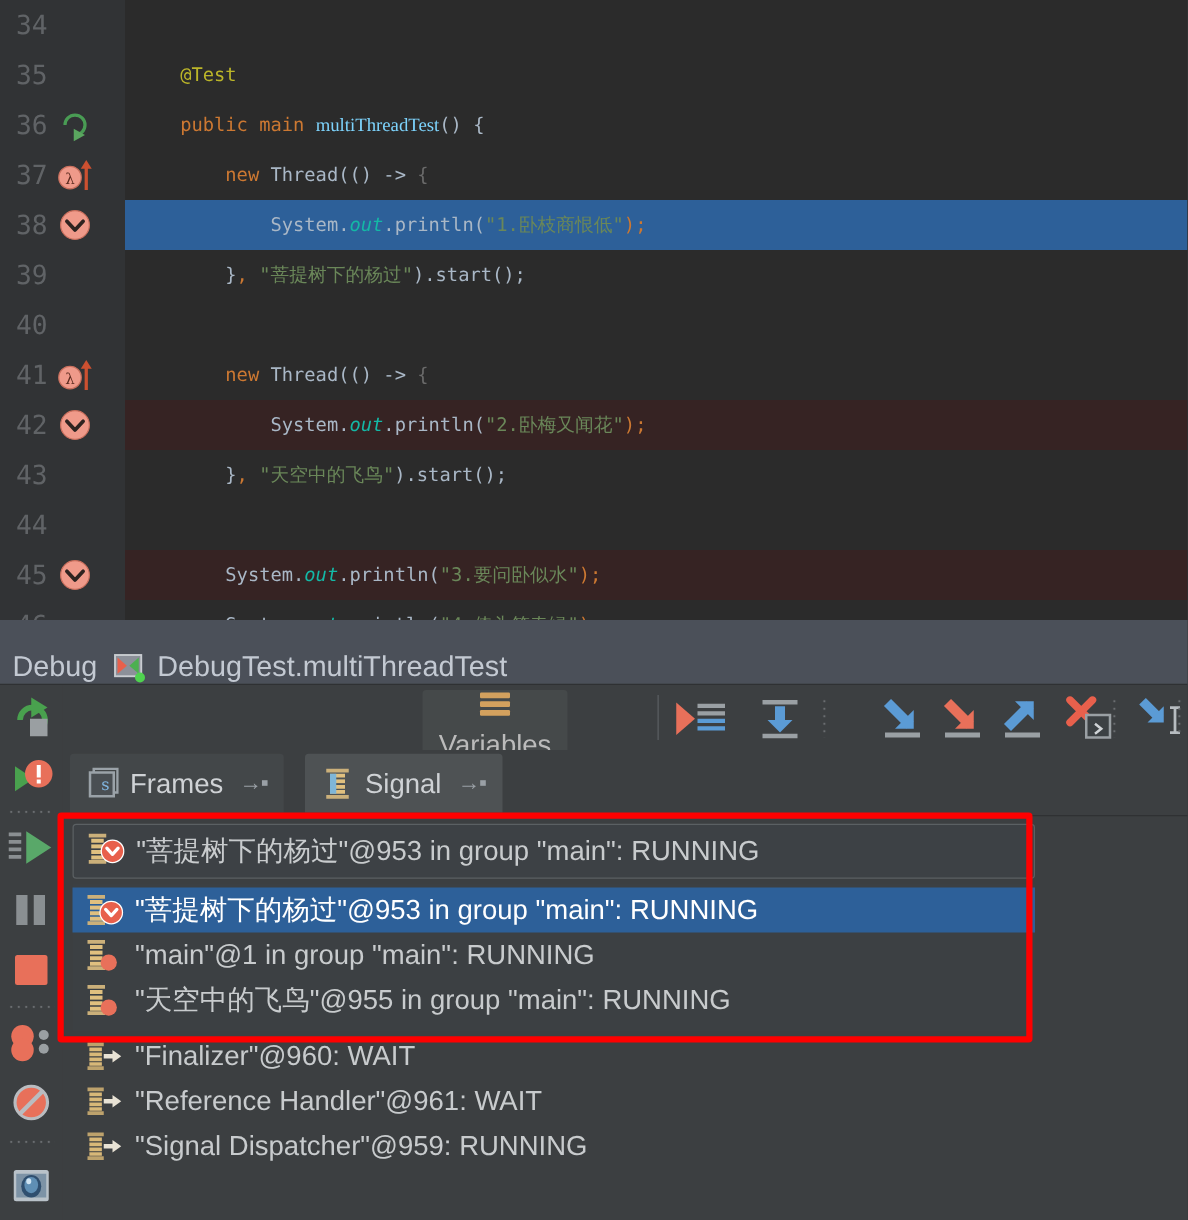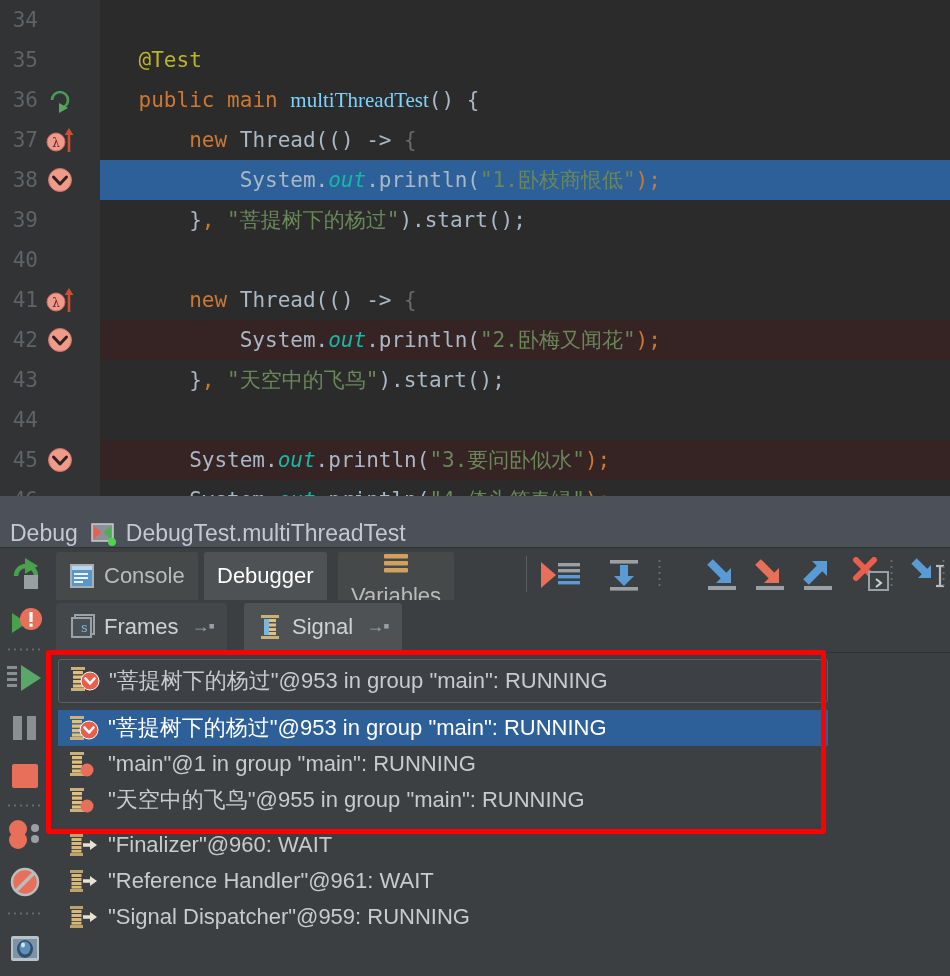--- a/index.html
+++ b/index.html
@@ -6,22 +6,22 @@
   html,body { width:950px; height:976px; overflow:hidden; background:#3c3f41;
     font-family:"Liberation Sans", sans-serif; }
 
   
   #editor { position:absolute; left:0; top:0; width:950px; height:496px; background:#2b2b2b; overflow:hidden; }
   #gutter { position:absolute; left:0; top:0; width:100px; height:496px; background:#313335; }
   .ln { position:absolute; right:62px; width:40px; text-align:right; color:#606366;
         font-family:"DejaVu Sans Mono", monospace; font-size:21px; line-height:40px; }
   .gico { position:absolute; left:46px; width:34px; height:40px; }
   .rowbg { position:absolute; left:0; width:950px; height:40px; }
-  .code { position:absolute; left:88px; height:40px; line-height:40px; white-space:pre;
-          font-family:"DejaVu Sans Mono", monospace; font-size:21px; color:#a9b7c6; }
+  .code { position:absolute; left:108px; height:40px; line-height:40px; white-space:pre;
+          font-family:"DejaVu Sans Mono", monospace; font-size:15px; color:#a9b7c6; }
   .kw{color:#cc7832;} .fn{color:#7dd3fc;font-family:Liberation Serif, serif;} .an{color:#bbb529;} .st{color:#6a8759;}
   .it{color:#14b8a6; font-style:italic;} .pn{color:#a9b7c6;} .sc{color:#cc7832;} .lb{color:#6a6a6a;}
 
   
   #dbg { position:absolute; left:0; top:496px; width:950px; height:480px; background:#3c3f41; }
   #dbgHeader { position:absolute; left:0; top:0; width:950px; height:52px; background:#4b5059;
     border-bottom:1px solid #2f3133; display:flex; align-items:flex-end; padding-left:10px; }
   #dbgHeader .t1 { color:#c3c9d2; font-size:23px; }
   #dbgHeader .t2 { color:#c3c9d2; font-size:23px; }
 
@@ -251,38 +251,20 @@
             <ellipse cx="14" cy="13" rx="2" ry="2.4" fill="#cfe4f2"></ellipse>
           </svg>
         </span>
       </div>
       <div class="dots" style="top: 100px;"></div>
       <div class="dots" style="top: 256px;"></div>
       <div class="dots" style="top: 364px;"></div>
     </div>
 
   <div id="tabsRow">
-      <div class="tab idle" style="left: 6px;">
-        <span style="display:flex;">
-          <svg width="26" height="26" viewBox="0 0 26 26">
-            <rect x="1" y="1" width="24" height="24" fill="#a8b0b6"></rect>
-            <rect x="3" y="3" width="20" height="20" fill="#5b96c8"></rect>
-            <rect x="3" y="3" width="20" height="4" fill="#bcd8ee"></rect>
-            <g fill="#eaf3fa">
-              <rect x="5" y="10" width="14" height="2"></rect>
-              <rect x="5" y="14" width="14" height="2"></rect>
-              <rect x="5" y="18" width="9" height="2"></rect>
-            </g>
-          </svg>
-        </span>
-        <span>Console</span>
-      </div>
-      <div class="tab active" style="left: 154px;">
-        <span>Debugger</span>
-      </div>
       <div class="tab idle" style="left: 288px; flex-direction: column;">
         <span style="display:flex;">
           <svg width="26" height="22" viewBox="0 0 26 22">
             <g fill="#d3a15e">
               <rect x="1" y="2" width="24" height="4.5" rx="1"></rect>
               <rect x="1" y="9" width="24" height="4.5" rx="1"></rect>
               <rect x="1" y="16" width="24" height="4.5" rx="1"></rect>
             </g>
           </svg>
         </span>

